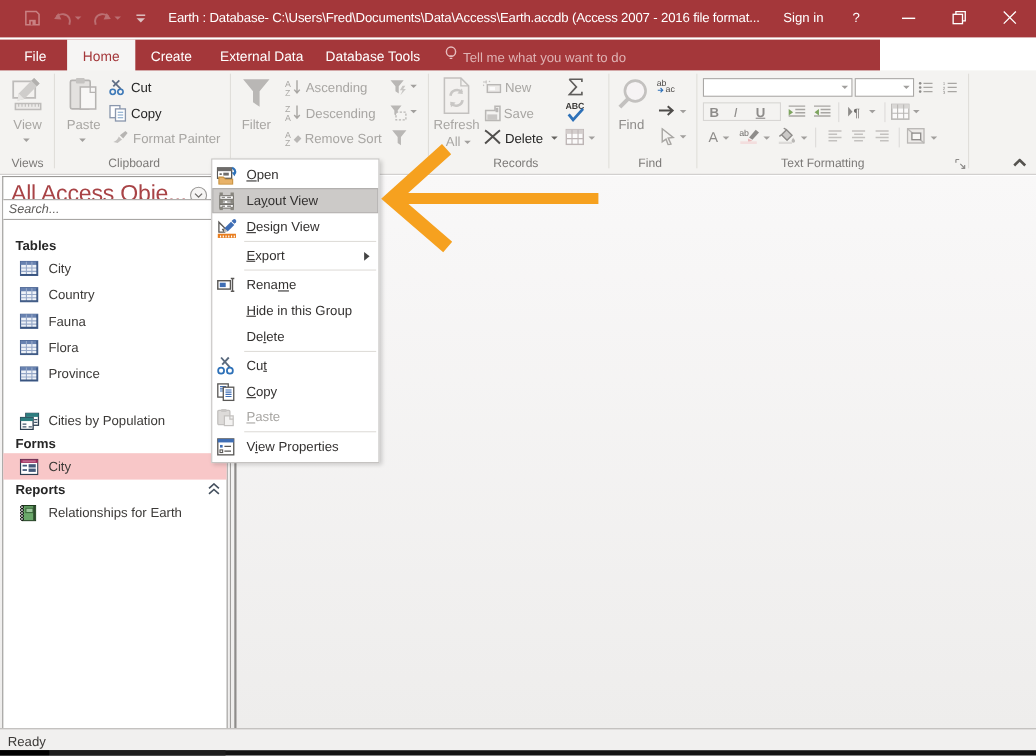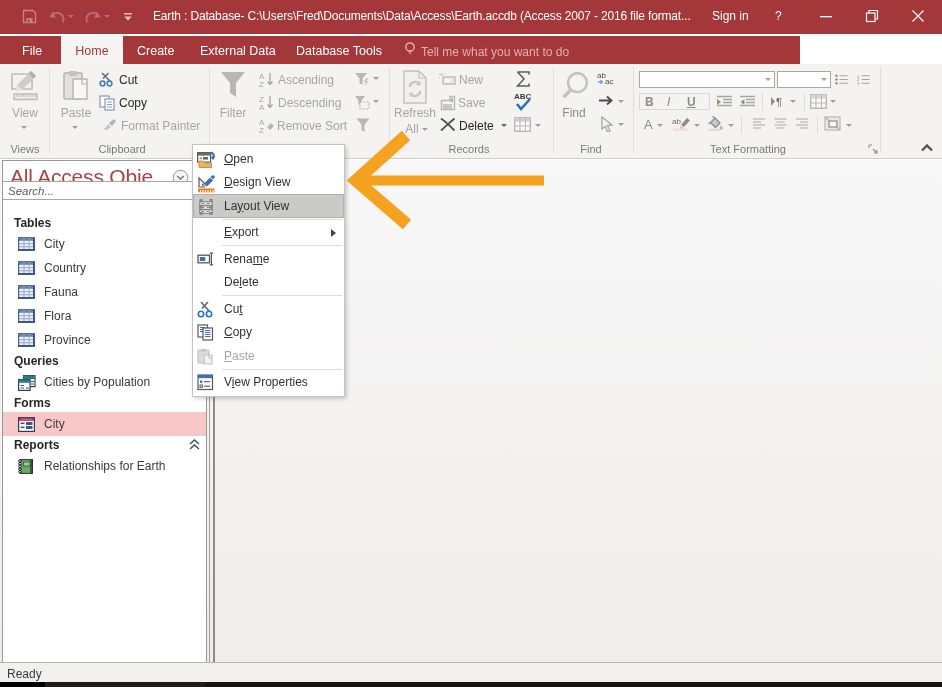--- a/index.html
+++ b/index.html
@@ -384,23 +384,20 @@
     </div>
     <div class="navitem" style="top:167px;">
       <svg width="17" height="14" viewBox="0 0 17 14">
         <rect x="0.6" y="0.6" width="15.8" height="12.8" fill="#eef2f8" stroke="#46618f" stroke-width="1.2"></rect>
         <rect x="0.6" y="0.6" width="15.8" height="3.2" fill="#6882b0"></rect>
         <path d="M6 1 V13 M11 1 V13 M1 6.7 H16 M1 9.7 H16" stroke="#96a8c8" stroke-width="1"></path>
         <path d="M1 12.7 H16.4 M15.7 1 V13" stroke="#39547f" stroke-width="1.3"></path>
       </svg>
       <div class="lbl">Province</div>
     </div>
-    <div class="navhdr" style="top:191px;">
-        <span>Queries</span>
-      </div>
     <div class="navitem" style="top:209px;">
       <svg width="18" height="16" viewBox="0 0 18 16">
         <rect x="5.5" y="0.6" width="11.5" height="11" fill="#fff" stroke="#2c3e50" stroke-width="1.2"></rect>
         <rect x="5.5" y="0.6" width="11.5" height="3.4" fill="#2e7e80"></rect>
         <path d="M13 6.5 h3 M13 9 h3" stroke="#44596e" stroke-width="1.2"></path>
         <rect x="0.6" y="4.6" width="11.5" height="10.8" fill="#fff" stroke="#2c3e50" stroke-width="1.2"></rect>
         <rect x="0.6" y="4.6" width="11.5" height="3.2" fill="#2e7e80"></rect>
         <path d="M2.5 10.5 h3.5 M2.5 13 h3.5 M8 13 h3" stroke="#44596e" stroke-width="1.2"></path>
       </svg>
       <div class="lbl">Cities by Population</div>
@@ -452,31 +449,20 @@
       <svg width="20" height="17" viewBox="0 0 20 17">
         <rect x="0.6" y="1.6" width="13" height="9.5" fill="#fff" stroke="#5a5856" stroke-width="1.2"></rect>
         <rect x="0.6" y="1.6" width="13" height="3" fill="#6e6c6a"></rect>
         <rect x="2.6" y="6.5" width="2" height="1.6" fill="#6e6c6a"></rect>
         <rect x="6" y="6" width="5" height="2.6" fill="#6e6c6a"></rect>
         <path d="M2 10 L2 16.5 H14.5 L14.5 12 L8 12 L6 10 Z" fill="#e8b268" stroke="#c8913e" stroke-width="1"></path>
         <path d="M14 1.5 a4.5 4.5 0 0 1 2.6 5.2" fill="none" stroke="#2e71b8" stroke-width="2"></path>
         <path d="M17.9 5.2 L16.2 9.3 L13.6 5.8 Z" fill="#2e71b8"></path>
       </svg>
       <div class="mtxt"><span style="text-decoration:underline">O</span>pen</div>
-    </div>
-    <div class="mrow">
-      <svg width="19" height="19" viewBox="0 0 19 19">
-        <path d="M2 13 L2 4 L8 10 L5.5 10.5 L7 13 Z" fill="none" stroke="#5a5856" stroke-width="1.2"></path>
-        <path d="M7 9.5 L13 3.5 L16 6.5 L10 12.5 Z" fill="#3f6eb5"></path>
-        <path d="M13.5 3 L15 1.5 A1.8 1.8 0 0 1 17.5 4 L16 5.5 Z" fill="#3f6eb5"></path>
-        <path d="M7 9.5 L6.3 13.2 L10 12.5 Z" fill="#b9b7b5"></path>
-        <rect x="1" y="14.5" width="16.5" height="3.8" fill="#e87d1e"></rect>
-        <path d="M3.5 16 v2 M6 16 v2 M8.5 16 v2 M11 16 v2 M13.5 16 v2 M16 16 v2" stroke="#fff" stroke-width="1.1"></path>
-      </svg>
-      <div class="mtxt"><span style="text-decoration:underline">D</span>esign View</div>
     </div>
     <div class="mrow hl">
       <svg width="18" height="18" viewBox="0 0 18 18">
         <path d="M4 2 V16 M14 2 V16" stroke="#a8a6a4" stroke-width="1"></path>
         <g stroke="#76746f" fill="#fff" stroke-width="1">
         <rect x="2.8" y="3.9" width="12.4" height="3.3"></rect>
         <rect x="2.8" y="7.9" width="12.4" height="3.3"></rect>
         <rect x="2.8" y="11.9" width="12.4" height="3.3"></rect>
         </g>
         <path d="M4.5 5.5 h3 M9.5 5.5 h3.5 M4.5 9.5 h3 M9.5 9.5 h3.5 M4.5 13.5 h3 M9.5 13.5 h3.5" stroke="#8e8c8a" stroke-width="1.2"></path>
@@ -484,33 +470,47 @@
         <rect x="2.6" y="1" width="3" height="3"></rect>
             <rect x="12.6" y="1" width="3" height="3"></rect>
         <rect x="2.6" y="14" width="3" height="3"></rect>
             <rect x="12.6" y="14" width="3" height="3"></rect>
         <rect x="2.6" y="7.5" width="3" height="3"></rect>
             <rect x="12.6" y="7.5" width="3" height="3"></rect>
         </g>
       </svg>
       <div class="mtxt">La<span style="text-decoration:underline">y</span>out View</div>
     </div>
+    <div class="mrow">
+      <svg width="19" height="19" viewBox="0 0 19 19">
+        <path d="M2 13 L2 4 L8 10 L5.5 10.5 L7 13 Z" fill="none" stroke="#5a5856" stroke-width="1.2"></path>
+        <path d="M7 9.5 L13 3.5 L16 6.5 L10 12.5 Z" fill="#3f6eb5"></path>
+        <path d="M13.5 3 L15 1.5 A1.8 1.8 0 0 1 17.5 4 L16 5.5 Z" fill="#3f6eb5"></path>
+        <path d="M7 9.5 L6.3 13.2 L10 12.5 Z" fill="#b9b7b5"></path>
+        <rect x="1" y="14.5" width="16.5" height="3.8" fill="#e87d1e"></rect>
+        <path d="M3.5 16 v2 M6 16 v2 M8.5 16 v2 M11 16 v2 M13.5 16 v2 M16 16 v2" stroke="#fff" stroke-width="1.1"></path>
+      </svg>
+      <div class="mtxt"><span style="text-decoration:underline">D</span>esign View</div>
+    </div>
     <div class="msep"></div>
     <div class="mrow">
       <div class="mtxt"><span style="text-decoration:underline">E</span>xport</div>
       <div class="subarr"></div>
     </div>
     <div class="msep"></div>
     <div class="mrow">
       <svg width="19" height="16" viewBox="0 0 19 16">
         <rect x="1" y="4.2" width="11.5" height="7.6" fill="none" stroke="#5a5856" stroke-width="1.3"></rect>
         <rect x="2.8" y="6" width="5.4" height="4" fill="#3f6eb5"></rect>
         <path d="M12.8 2.2 h1.6 m1.6 0 h-1.6 m0 0 v11.6 m-1.6 0 h3.2" fill="none" stroke="#5a5856" stroke-width="1.2"></path>
       </svg>
       <div class="mtxt">Rena<span style="text-decoration:underline">m</span>e</div>
+    </div>
+    <div class="mrow">
+      <div class="mtxt"><span style="text-decoration:underline">H</span>ide in this Group</div>
     </div>
     <div class="mrow">
       <div class="mtxt">De<span style="text-decoration:underline">l</span>ete</div>
     </div>
     <div class="msep"></div>
     <div class="mrow">
       <svg width="17" height="17" viewBox="0 0 17 17">
         <path d="M4 1 L12 10 M11 1 L5 7.5" stroke="#5a6a7e" stroke-width="1.7"></path>
         <circle cx="4" cy="13" r="2.7" fill="none" stroke="#2e71b8" stroke-width="1.6"></circle>
         <circle cx="12" cy="13" r="2.7" fill="none" stroke="#2e71b8" stroke-width="1.6"></circle>

